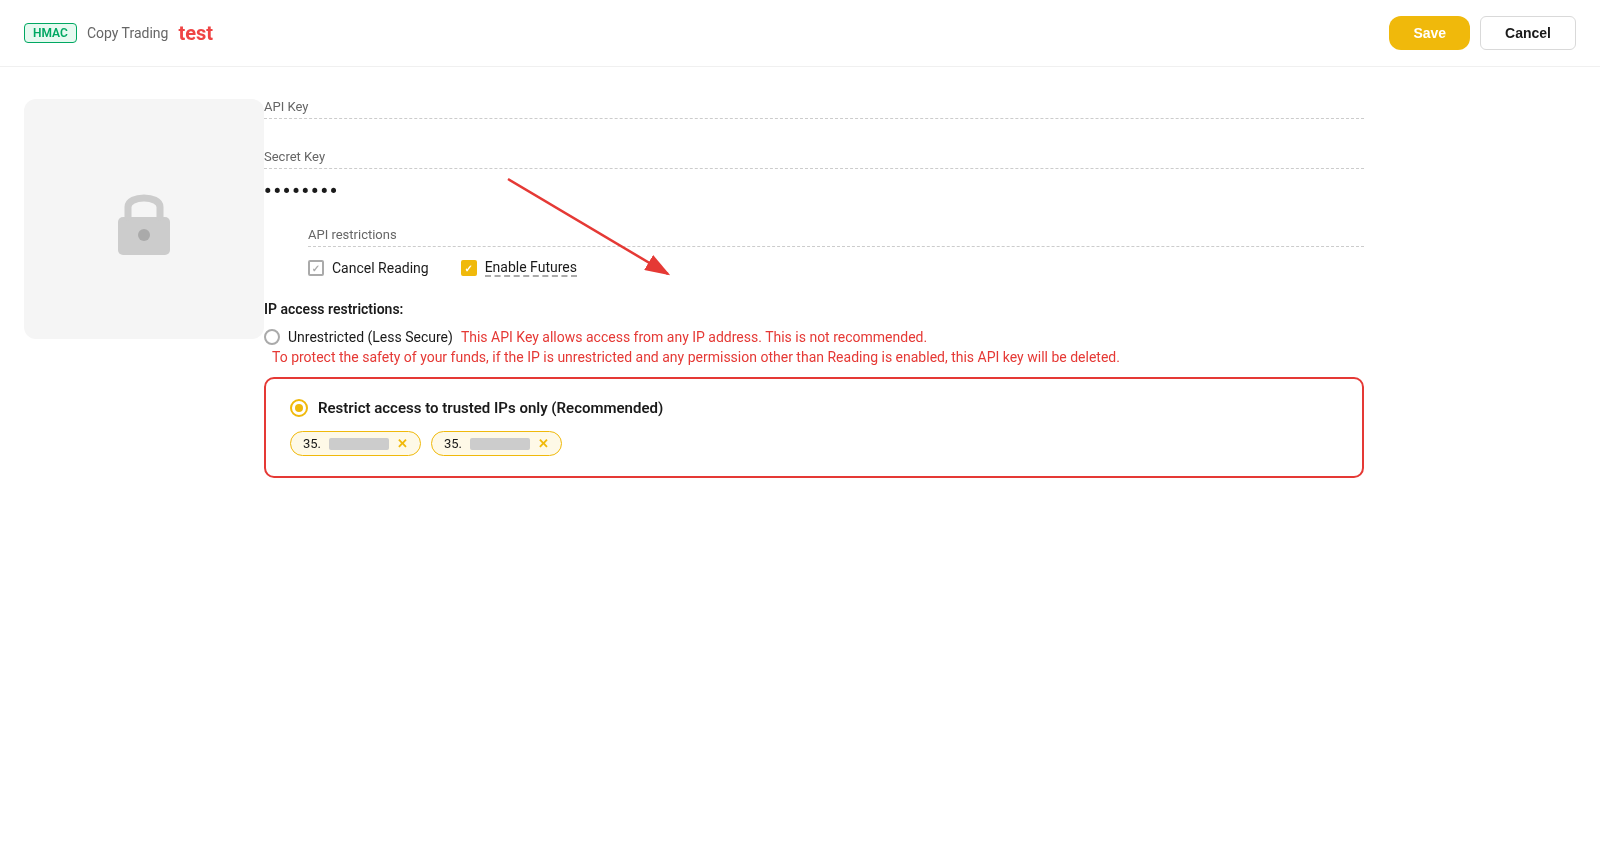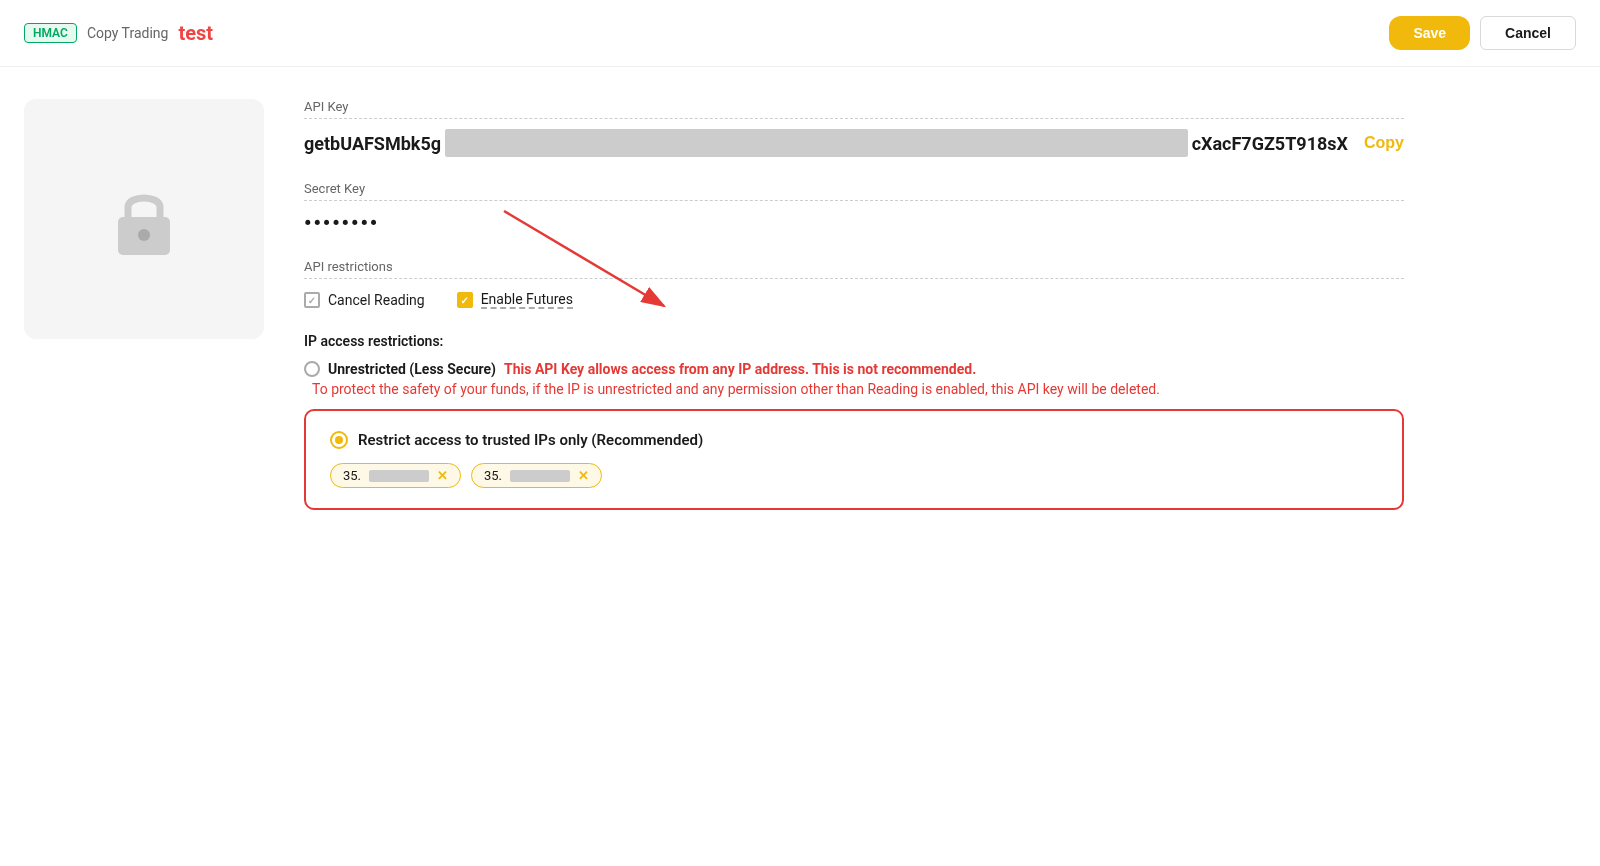--- a/index.html
+++ b/index.html
@@ -64,21 +64,20 @@
       border-radius: 6px;
       padding: 8px 24px;
       font-size: 14px;
       font-weight: 600;
       cursor: pointer;
     }
 
     .main-content {
       display: flex;
       padding: 32px 24px;
-      gap: 40px;
     }
 
     .lock-icon-box {
       width: 240px;
       min-width: 240px;
       height: 240px;
       background: #f5f5f5;
       border-radius: 12px;
       display: flex;
       align-items: center;
@@ -158,20 +157,21 @@
       font-size: 20px;
       font-weight: 900;
       letter-spacing: 2px;
       color: #1a1a1a;
     }
 
     .restrictions-section {
       display: flex;
       flex-direction: column;
       gap: 12px;
+      margin-left: 44px;
     }
 
     .restrictions-label {
       font-size: 13px;
       color: #666;
       border-bottom: 1px dashed #ccc;
       padding-bottom: 4px;
       display: inline-block;
     }
 
@@ -244,21 +244,20 @@
 
     .unrestricted-row {
       display: flex;
       flex-direction: column;
       gap: 4px;
     }
 
     .unrestricted-title-row {
       display: flex;
       gap: 8px;
-      font-weight: bold;
     }
 
     .unrestricted-title {
       font-size: 14px;
       color: #1a1a1a;
     }
 
     .unrestricted-warning {
       font-size: 14px;
       color: #e53935;
@@ -396,26 +395,20 @@
       <rect x="14" y="38" width="52" height="38" rx="5" fill="#ccc"></rect>
       <path d="M24 38 V28 C24 16 56 16 56 28 V38" fill="none" stroke="#ccc" stroke-width="7" stroke-linecap="round"></path>
       <circle cx="40" cy="56" r="6" fill="#aaa"></circle>
     </svg>
   </div>
 
   <div class="form-section">
 
     <div class="field-group">
       <span class="field-label">API Key</span>
-      <div class="api-key-row">
-        <span class="api-key-start">getbUAFSMbk5g</span>
-        <div class="api-key-blur"></div>
-        <span class="api-key-end">cXacF7GZ5T918sX</span>
-        <button class="copy-btn">Copy</button>
-      </div>
     </div>
 
     <div class="field-group">
       <span class="field-label">Secret Key</span>
       <span class="secret-key-value">••••••••</span>
     </div>
 
     <div class="restrictions-section">
       <span class="restrictions-label">API restrictions</span>
       <div style="position: relative;">

